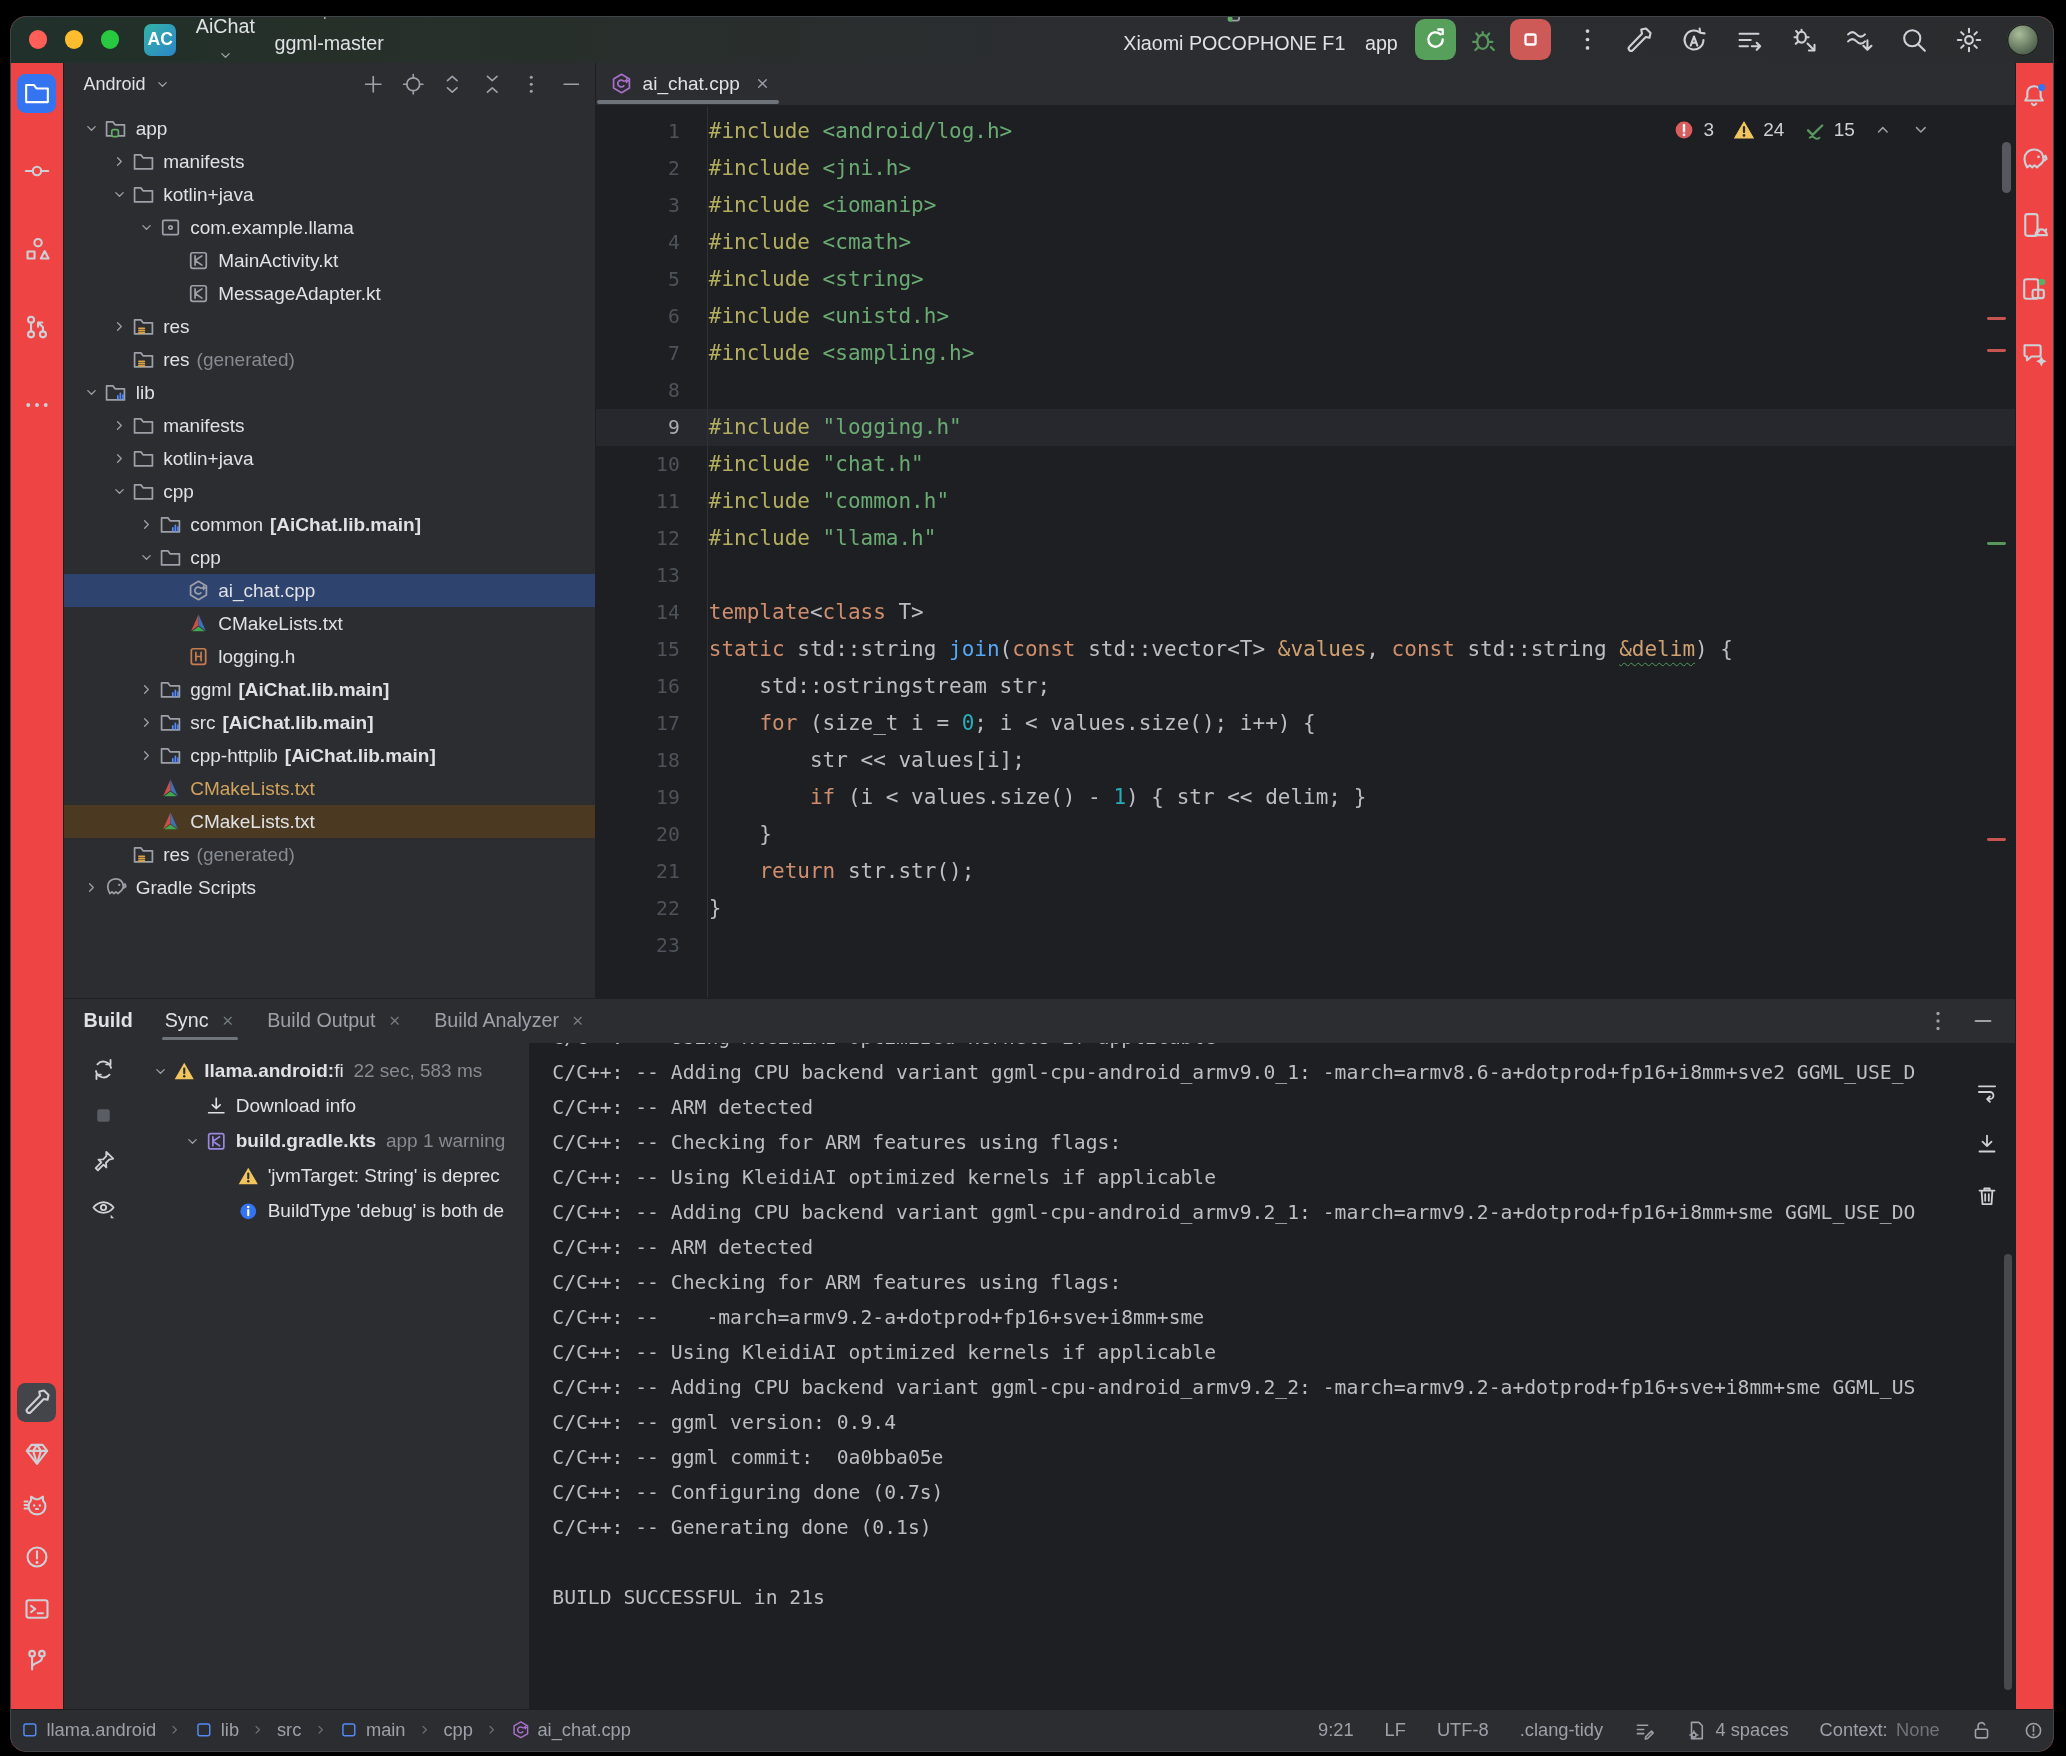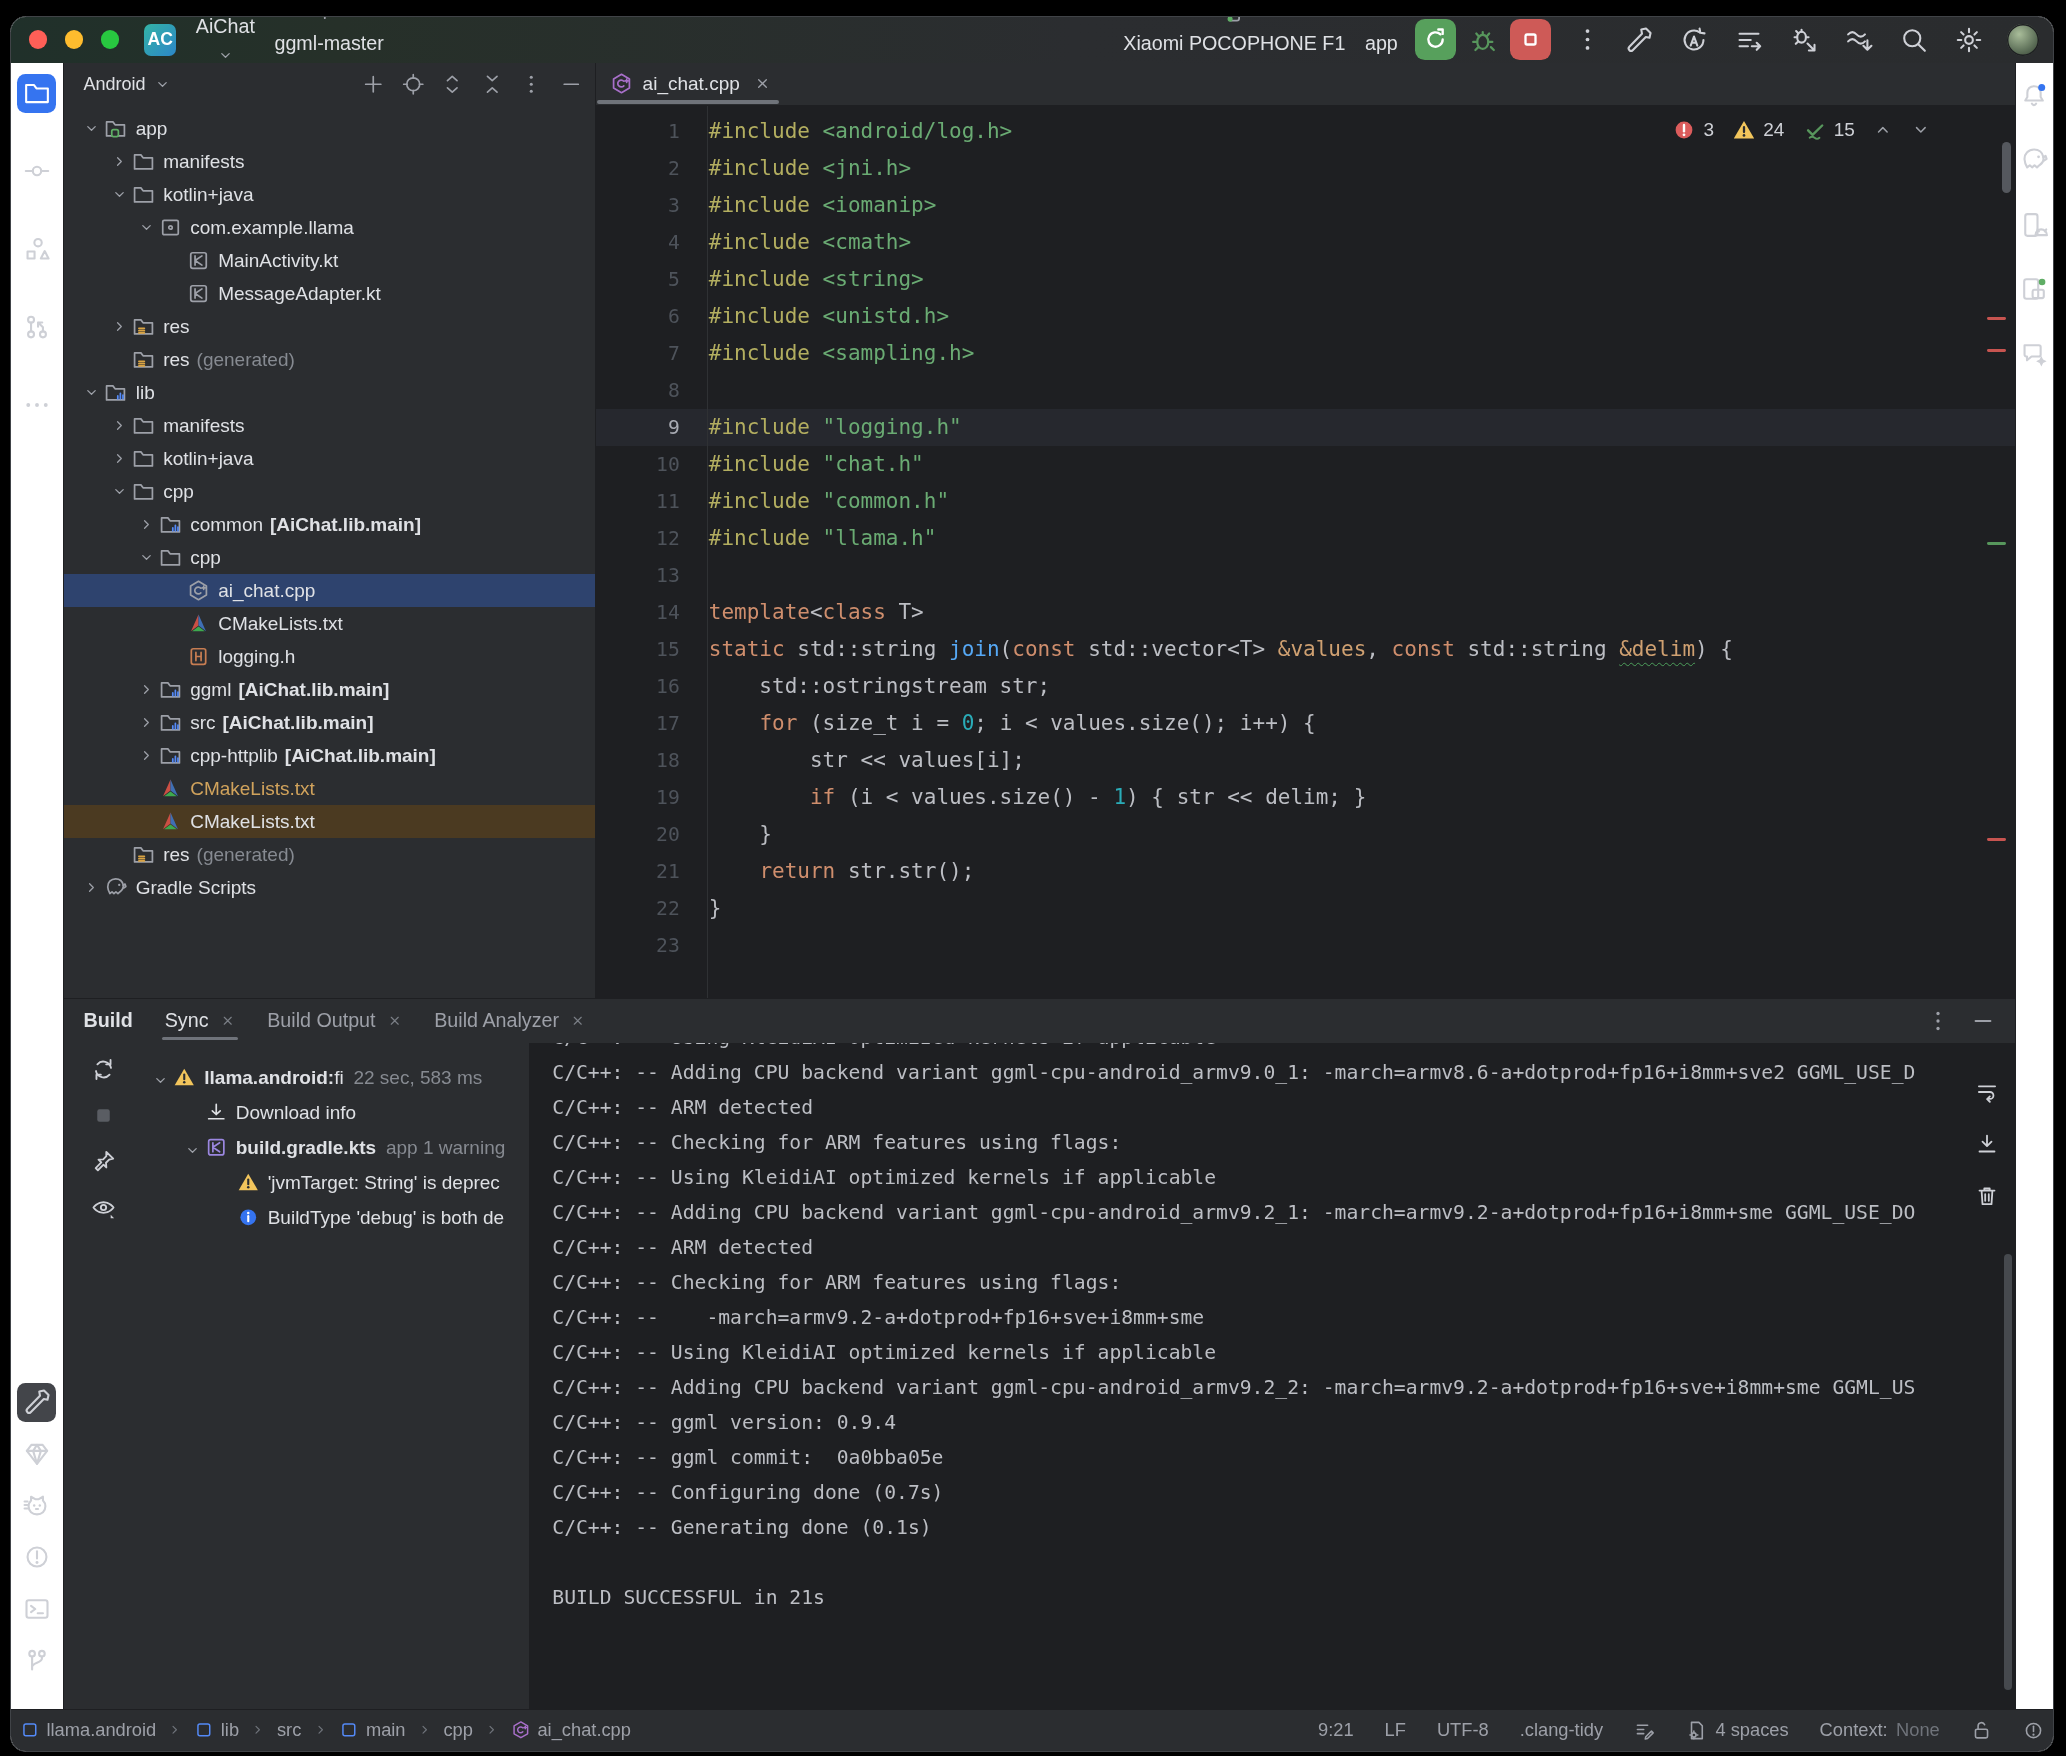--- a/index.html
+++ b/index.html
@@ -1,17 +1,17 @@
 <!DOCTYPE html>
 <html style="font-size:11.2px"><head>
 <meta charset="utf-8">
 <style>
   html,body{margin:0;padding:0;background:#000;width:2066px;height:1757px;overflow:hidden;
             font-family:"Liberation Sans",sans-serif;-webkit-font-smoothing:antialiased;}
-  .app{position:absolute;left:9.8px;top:15.5px;width:2042px;height:1734px;background:#ffffff;
+  .app{position:absolute;left:9.8px;top:15.5px;width:2042px;height:1734px;background:#ef4444;
        border:0.7px solid #404347;border-radius:15.5px;overflow:hidden;display:flex;flex-direction:column;}
 
   
   .titlebar{height:46px;flex:none;display:flex;align-items:center;padding:0 14px 0 18.3px;
             background:linear-gradient(90deg,#20302a 0%,#263029 16%,#2b2d30 52%,#2a2c2e 100%);}
   .traffic{display:flex;gap:17.6px;margin-right:25px;align-items:center;}
   .tl{width:18.3px;height:18.3px;border-radius:50%;display:inline-block;}
   .tl.red{background:#ff5f57}.tl.yel{background:#febc2e}.tl.grn{background:#28c840}
   .logo{width:32px;height:32px;border-radius:7px;background:linear-gradient(135deg,#33b3a6,#2c86c8);
         color:#fff;font-weight:bold;font-size:17.6px;display:flex;align-items:center;justify-content:center;margin-right:9.8px;}
@@ -100,21 +100,21 @@
   .btab.active{color:#dfe1e5;}
   .btab.active::after{content:"";position:absolute;left:-2.8px;right:-2.8px;bottom:-8.4px;height:3.5px;background:#6f737a;border-radius:2.1px;}
   .bh-icons{margin-left:auto;display:flex;gap:21px;color:#9da0a8;}
   .bh-icons .ic{font-size:24px;}
   .build-body{flex:1;display:flex;min-height:0;}
   .bleft{width:465px;flex:none;display:flex;border-right:1.4px solid #1e1f22;}
   .btools{width:79px;flex:none;display:flex;flex-direction:column;align-items:center;padding-top:14px;gap:21px;
           color:#ced0d6;}
   .btools .ic{font-size:25px;}
   .btree{flex:1;padding-top:11.2px;font-size:19px;color:#dfe1e5;overflow:hidden;}
-  .brow{height:35px;display:flex;align-items:flex-end;white-space:nowrap;}
+  .brow{height:35px;display:flex;align-items:center;white-space:nowrap;}
   .brow .chev{width:25px;flex:none;display:inline-flex;justify-content:center;color:#9da0a8;font-size:17px;}
   .brow .ic.node{font-size:22.5px;margin-right:8.4px;}
   .brow .pb{font-weight:700;}
   .brow .dim{color:#868a91;margin-left:9.8px;}
   .console{flex:1;position:relative;background:#1e1f22;font-family:"DejaVu Sans Mono",monospace;
            font-size:19.7px;line-height:35px;color:#bcbec4;overflow:hidden;padding-left:22.5px;}
   .con-inner{margin-top:-22.5px;}
   .con-line{height:35px;white-space:pre;}
   .con-link{color:#548af7;text-decoration:underline;cursor:pointer;}
   .con-tools{position:absolute;top:37px;right:15.5px;display:flex;flex-direction:column;gap:28px;color:#ced0d6;}

